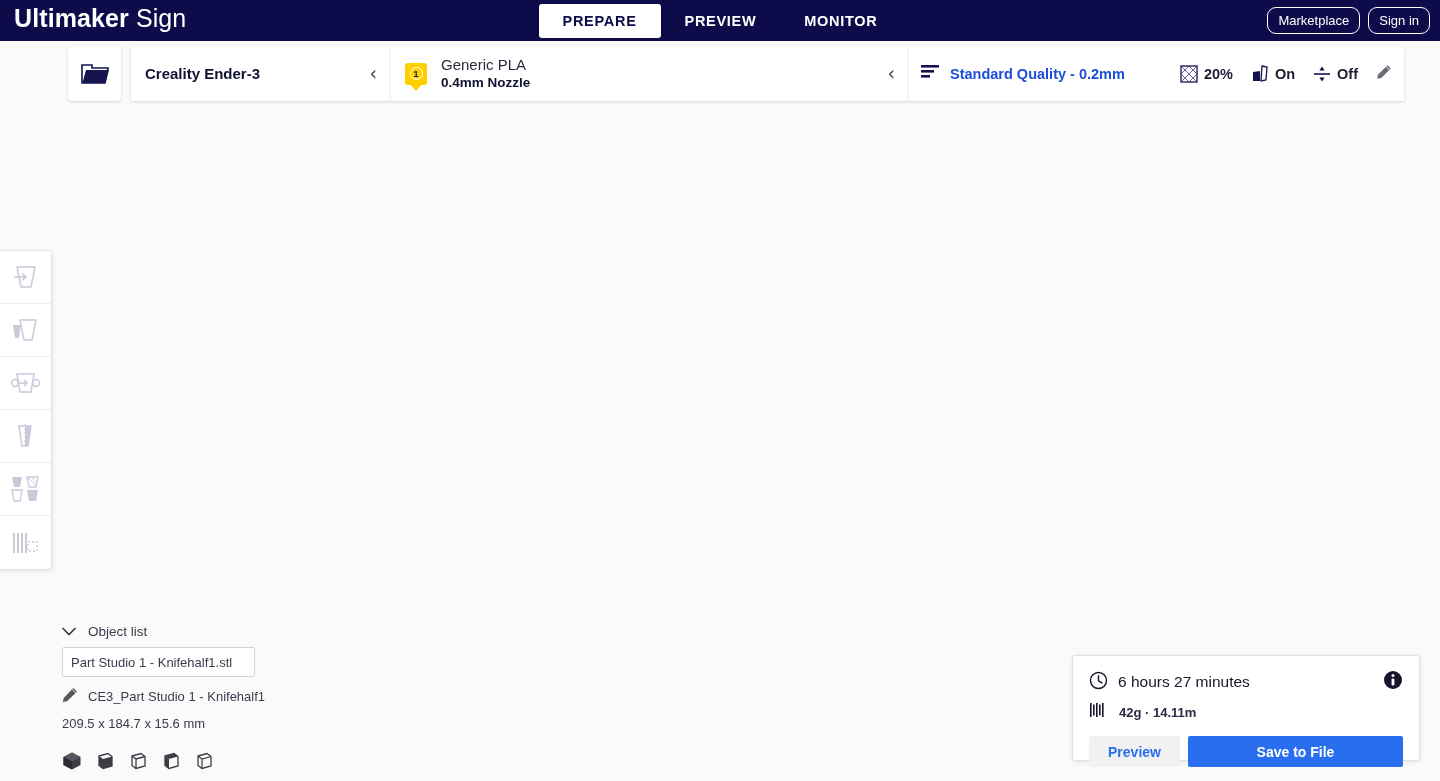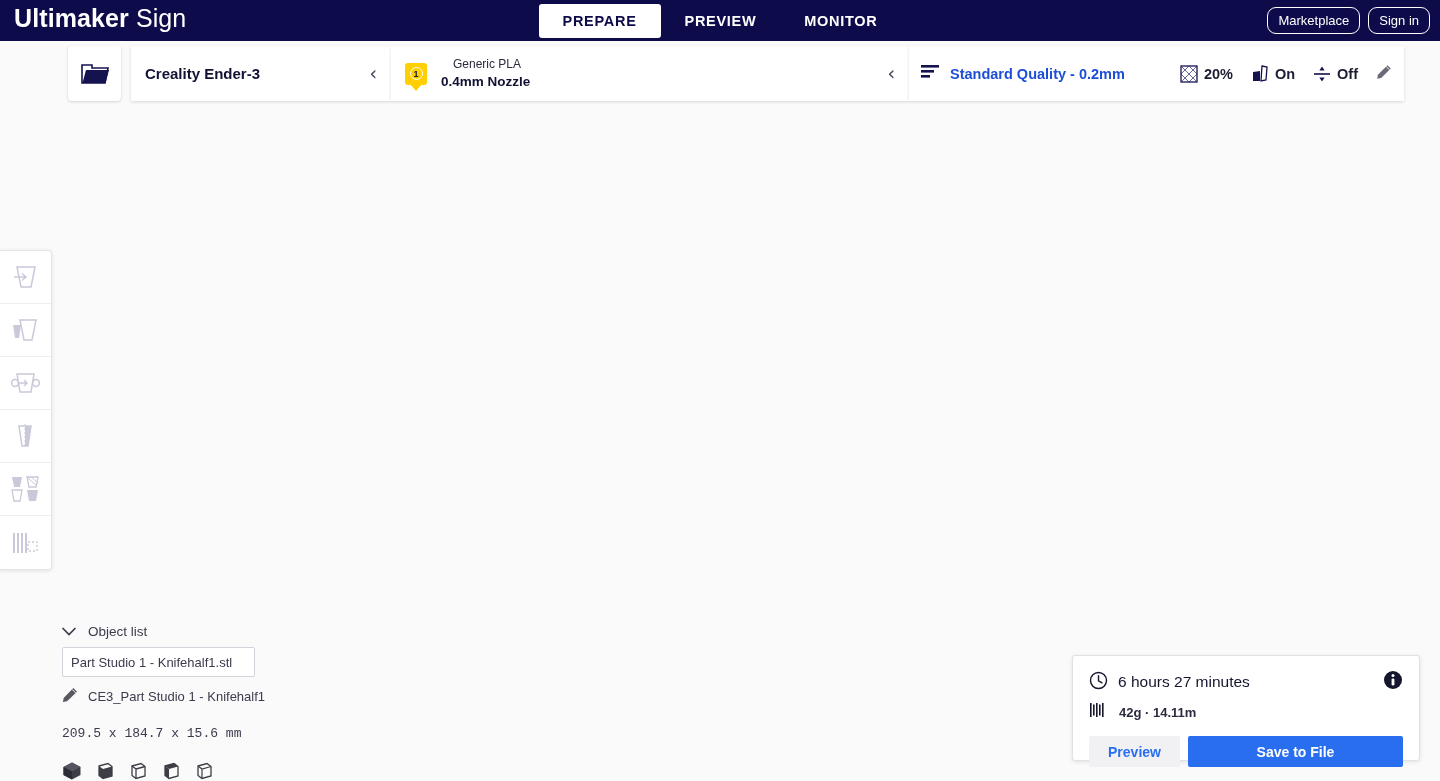--- a/index.html
+++ b/index.html
@@ -86,21 +86,21 @@
     border-left: 6px solid transparent; border-right: 6px solid transparent;
     border-top: 7px solid #ffcf00;
   }
   .extruder-badge .dot {
     width: 13px; height: 13px; border-radius: 50%;
     background: #ffcf00; border: 1.5px solid #ffffff;
     display: flex; align-items: center; justify-content: center;
     font-size: 9px; font-weight: bold; color: #1a1a33;
   }
   .mat-lines { display: flex; flex-direction: column; line-height: 1.28; }
-  .mat-top { font-size: 12px; color: #2b2b3d; margin-left: 12px; }
+  .mat-top { font-size: 15px; color: #2b2b3d; }
   .mat-bot { font-size: 13.5px; font-weight: bold; color: #111133; }
   .chev {
     margin-left: auto; font-size: 19px; color: #4a4a63;
     font-family: "DejaVu Sans", sans-serif; line-height: 1;
   }
   .profile-card {
     position: absolute; left: 893px; top: 5px; width: 495px; height: 55px;
     background: #ffffff; box-shadow: 0 1px 3px rgba(0,0,0,0.14);
     display: flex; align-items: center; padding: 0 12px;
     cursor: pointer; pointer-events: auto;
@@ -151,21 +151,21 @@
     width: 193px; height: 30px; background: #ffffff;
     border: 1px solid #d3d3dc; border-radius: 2px;
     display: flex; align-items: center; padding: 0 8px;
     font-size: 13px; color: #3b3b4d; white-space: nowrap; overflow: hidden;
     cursor: pointer;
   }
   .objmesh {
     display: flex; align-items: center; gap: 10px; margin-top: 10px;
     font-size: 13px; color: #3b3b4d;
   }
-  .objdims { font-size: 13px; color: #3b3b4d; margin-top: 20px; font-family: Liberation Mono, monospace; }
+  .objdims { font-size: 13px; color: #3b3b4d; margin-top: 10px; }
   .viewmodes { display: flex; align-items: center; gap: 13px; margin-top: 20px; }
   .viewmodes .vm { cursor: pointer; }
 
   
   .jobpanel {
     position: absolute; right: 20px; bottom: 20px;
     width: 348px; height: 106px;
     background: #ffffff; border: 1px solid #e0e0e6; border-radius: 3px;
     box-shadow: 0 1px 4px rgba(0,0,0,0.10);
     padding: 14px 16px 0 16px;

